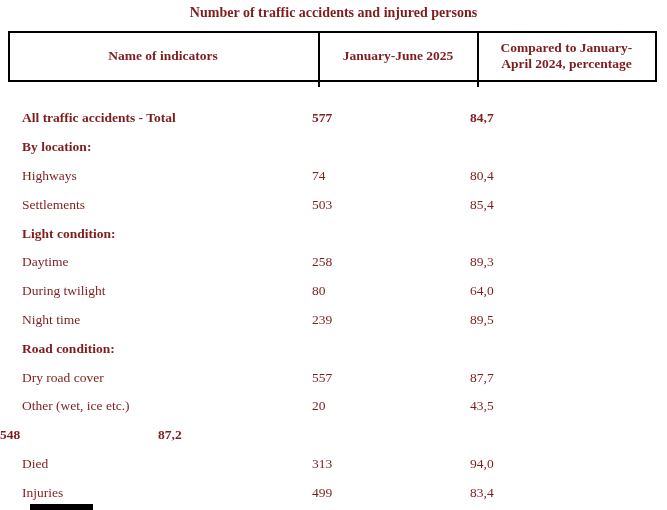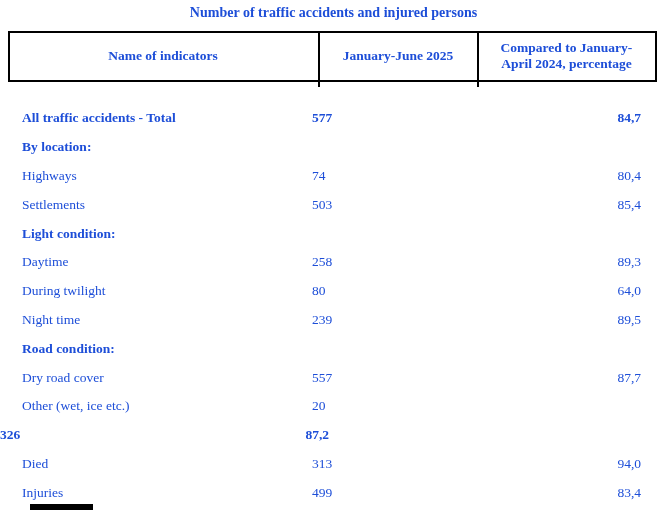--- a/index.html
+++ b/index.html
@@ -1,21 +1,21 @@
 <!DOCTYPE html>
 <html><head>
 <meta charset="utf-8">
 <style>
   html, body { margin: 0; padding: 0; background: #ffffff; }
   .canvas {
     position: relative;
     width: 667px;
     height: 510px;
     background: #ffffff;
-    color: #1d4ed8;
+    color: #7f1d1d;
     font-family: "Liberation Serif", serif;
     overflow: hidden;
   }
   .title {
     position: absolute;
     top: 5px;
     left: 0;
     width: 100%;
     text-align: center;
     font-weight: bold;
@@ -53,21 +53,21 @@
   }
   .row {
     display: flex;
     height: 28.8px;
     align-items: center;
     font-size: 13.5px;
   }
   .row.bold { font-weight: bold; }
   .c-label { width: 312px; padding-left: 22px; box-sizing: border-box; white-space: nowrap; }
   .c-val   { width: 158px; }
-  .c-pct   { width: 171px; text-align: right; }
+  .c-pct   { width: 171px; }
   .cutoff {
     position: absolute;
     left: 30px;
     top: 504px;
     width: 63px;
     height: 6px;
     background: #000;
   }
 </style>
 </head>
@@ -152,24 +152,25 @@
 
   <div class="row">
     <div class="c-label">Dry road cover</div>
     <div class="c-val">557</div>
     <div class="c-pct">87,7</div>
   </div>
 
   <div class="row">
     <div class="c-label">Other (wet, ice etc.)</div>
     <div class="c-val">20</div>
+    <div class="c-pct">43,5</div>
   </div>
 
   <div class="row bold">
-    <div class="c-val">326</div>
+    <div class="c-val">548</div>
     <div class="c-pct">87,2</div>
   </div>
 
   <div class="row">
     <div class="c-label">Died</div>
     <div class="c-val">313</div>
     <div class="c-pct">94,0</div>
   </div>
 
   <div class="row">

